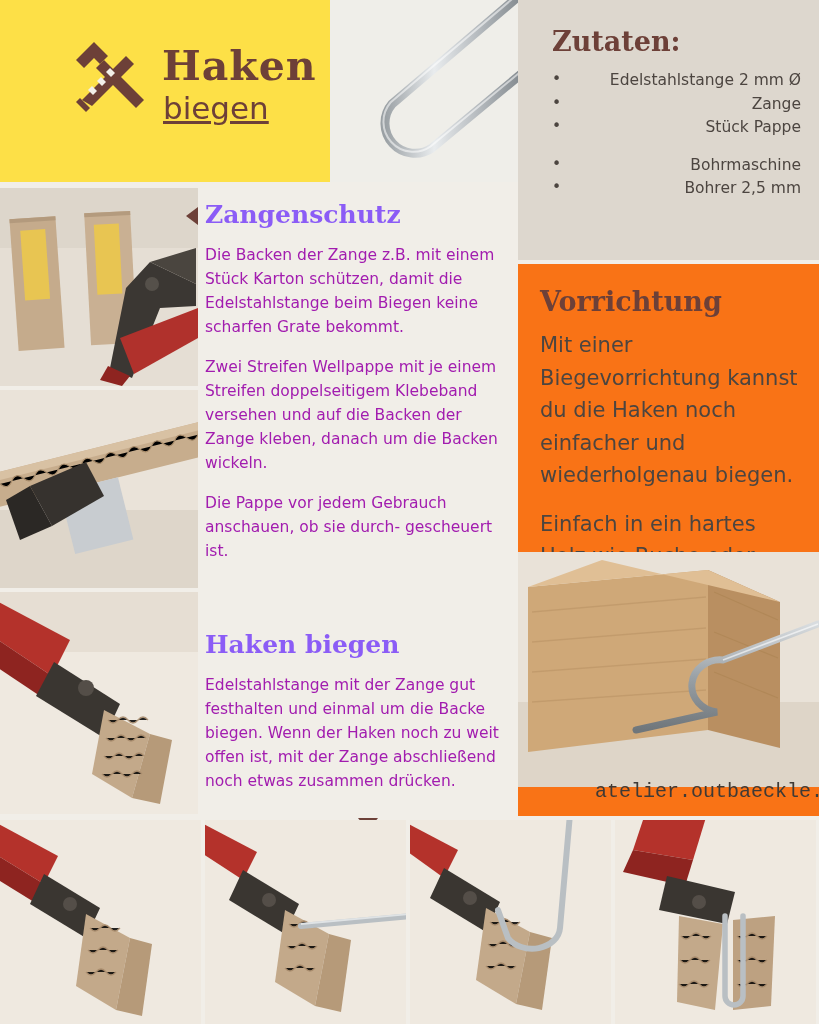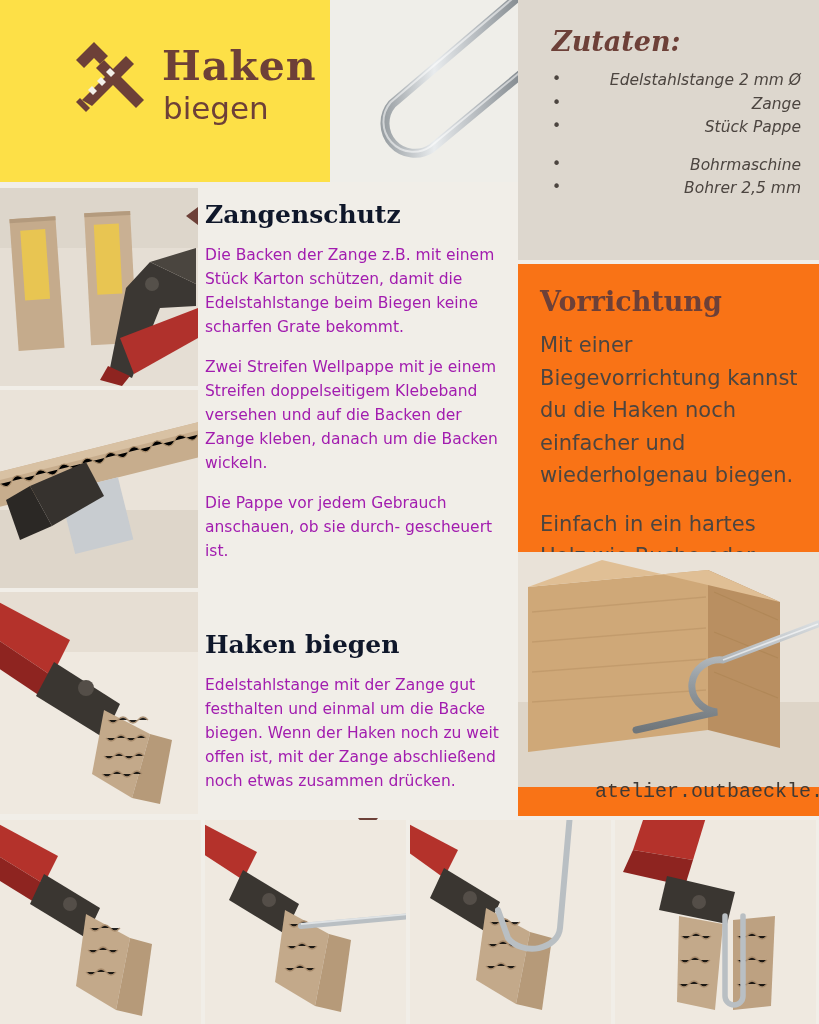--- a/index.html
+++ b/index.html
@@ -42,40 +42,40 @@
     font-size: 41px;
     letter-spacing: 1px;
     color: #6d4038;
   }
   .title-sub {
     position: absolute;
     left: 163px; top: 90px;
     font-family: "DejaVu Sans", sans-serif;
     font-size: 31px;
     color: #6d4038;
+    text-decoration: underline;
   }
 
   
   .hook-photo {
     position: absolute;
     left: 330px; top: 0;
     width: 200px; height: 182px;
     background: #efeee9;
     overflow: hidden;
   }
 
   
   .panel-zutaten {
     position: absolute;
     left: 518px; top: 0;
     width: 301px; height: 260px;
     background: #ddd7ce;
     box-sizing: border-box;
     padding: 26px 18px 12px 34px;
-    font-style: italic;
   }
   .panel-vorrichtung {
     position: absolute;
     left: 518px; top: 264px;
     width: 301px; height: 552px;
     background: #f97316;
     box-sizing: border-box;
     padding: 22px 18px 10px 22px;
   }
   .panel-h {
@@ -134,21 +134,21 @@
   
   .mid {
     position: absolute;
     left: 205px;
     width: 300px;
   }
   .sec-h {
     font-family: "DejaVu Serif", serif;
     font-weight: bold;
     font-size: 25px;
-    color: #0f172a;
+    color: #8b5cf6;
     margin: 0 0 14px 0;
   }
   .sec-p {
     font-size: 15.5px;
     color: #a21caf;
     line-height: 1.55;
     margin: 0 0 16px 0;
   }
   .sec-zangenschutz { top: 200px; }
   .sec-haken { top: 630px; }

